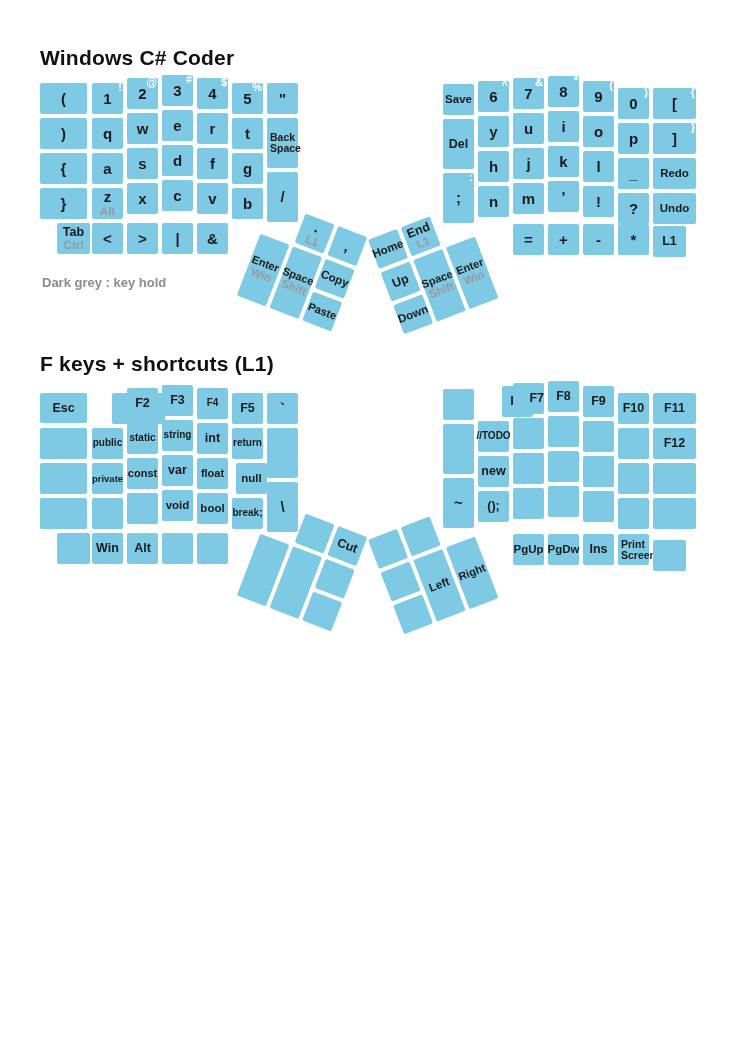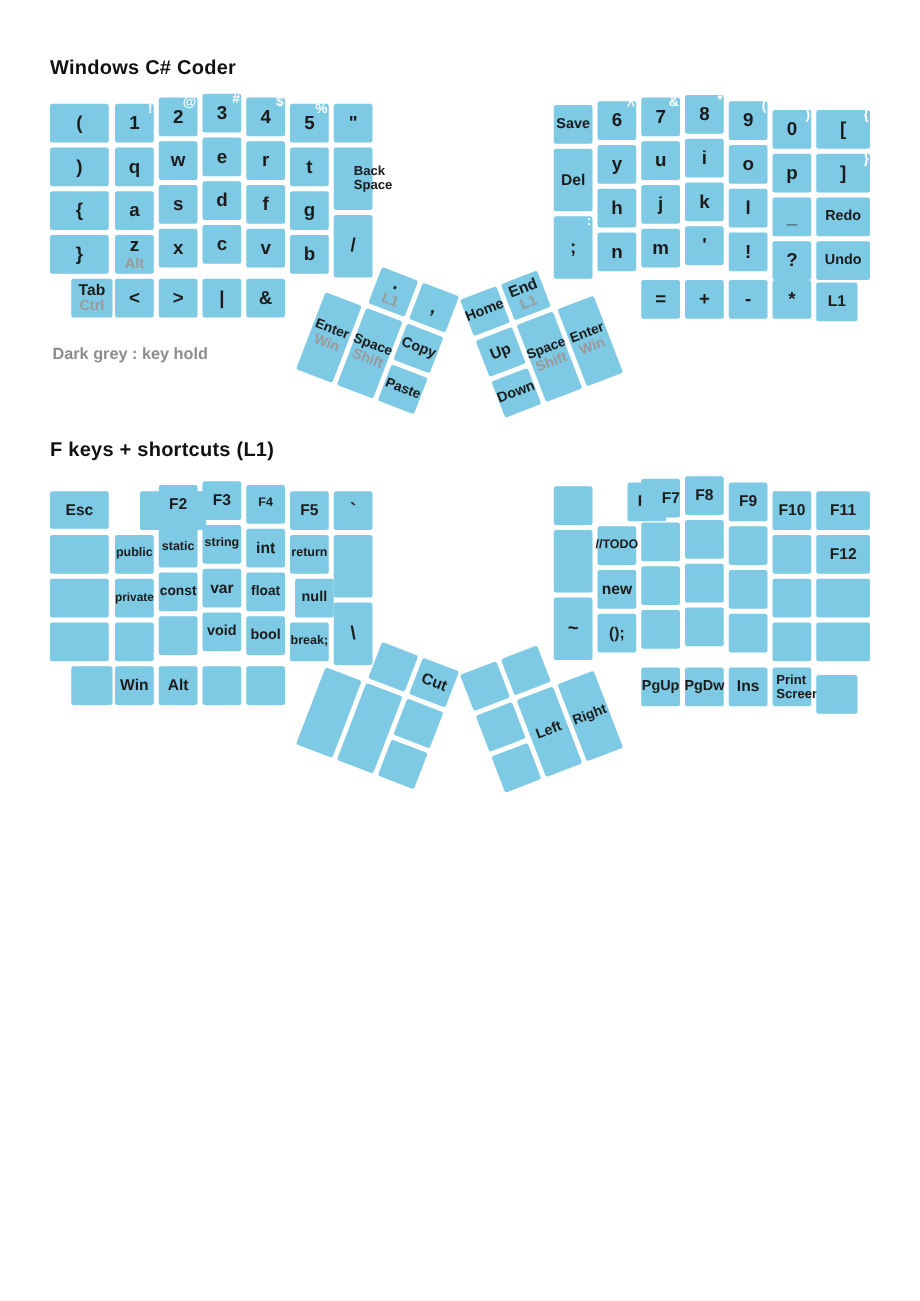--- a/index.html
+++ b/index.html
@@ -2,21 +2,21 @@
 <html style="--bg: #FFFFFF; --key: #7EC9E4; --label: #1B1B1B; --shift: #FFFFFF; --hold: #9A9A9A; --legend: #8C8C8C; --title: #111111;"><head>
 <meta charset="utf-8">
 <style>
   html,body{margin:0;padding:0;background:#fff;}
   .canvas{
     position:relative;width:736px;height:1041px;overflow:hidden;
     background:var(--bg,#fff);
     font-family:"Liberation Sans", sans-serif;
   }
   .title{
-    position:absolute;margin:0;font-size:16px;font-weight:700;
+    position:absolute;margin:0;font-size:21px;font-weight:700;
     color:var(--title,#111);letter-spacing:0.2px;
   }
   #title-base{left:40px;top:46px;}
   #title-l1{left:40px;top:352px;}
   .legend{
     position:absolute;left:42px;top:275px;font-size:13px;font-weight:700;
     color:var(--legend,#8c8c8c);
   }
   .block{position:absolute;transform-origin:0 0;width:0;height:0;}
   .key{
@@ -118,21 +118,21 @@
         </div>
         <div class="key" style="left: 232px; top: 153px; width: 31px; height: 31px;">
           <div class="tap" style="font-size: 15px;">g</div>
         </div>
         <div class="key" style="left: 232px; top: 188px; width: 31px; height: 31px;">
           <div class="tap" style="font-size: 15px;">b</div>
         </div>
         <div class="key" style="left: 267px; top: 83px; width: 31px; height: 31px;">
           <div class="tap" style="font-size: 15px;">"</div>
         </div>
-        <div class="key" style="left: 267px; top: 118px; width: 31px; height: 50px; padding-left: 13px;">
+        <div class="key" style="left: 267px; top: 118px; width: 31px; height: 50px;">
           <div class="tap multiline" style="font-size: 10.5px;">Back
 Space</div>
         </div>
         <div class="key" style="left: 267px; top: 172px; width: 31px; height: 50px;">
           <div class="tap" style="font-size: 15px;">/</div>
         </div>
         <div class="key" style="left: 57px; top: 223px; width: 33px; height: 31px;">
           <div class="tap" style="font-size: 12.5px;">Tab</div>
           <div class="hold">Ctrl</div>
         </div>

